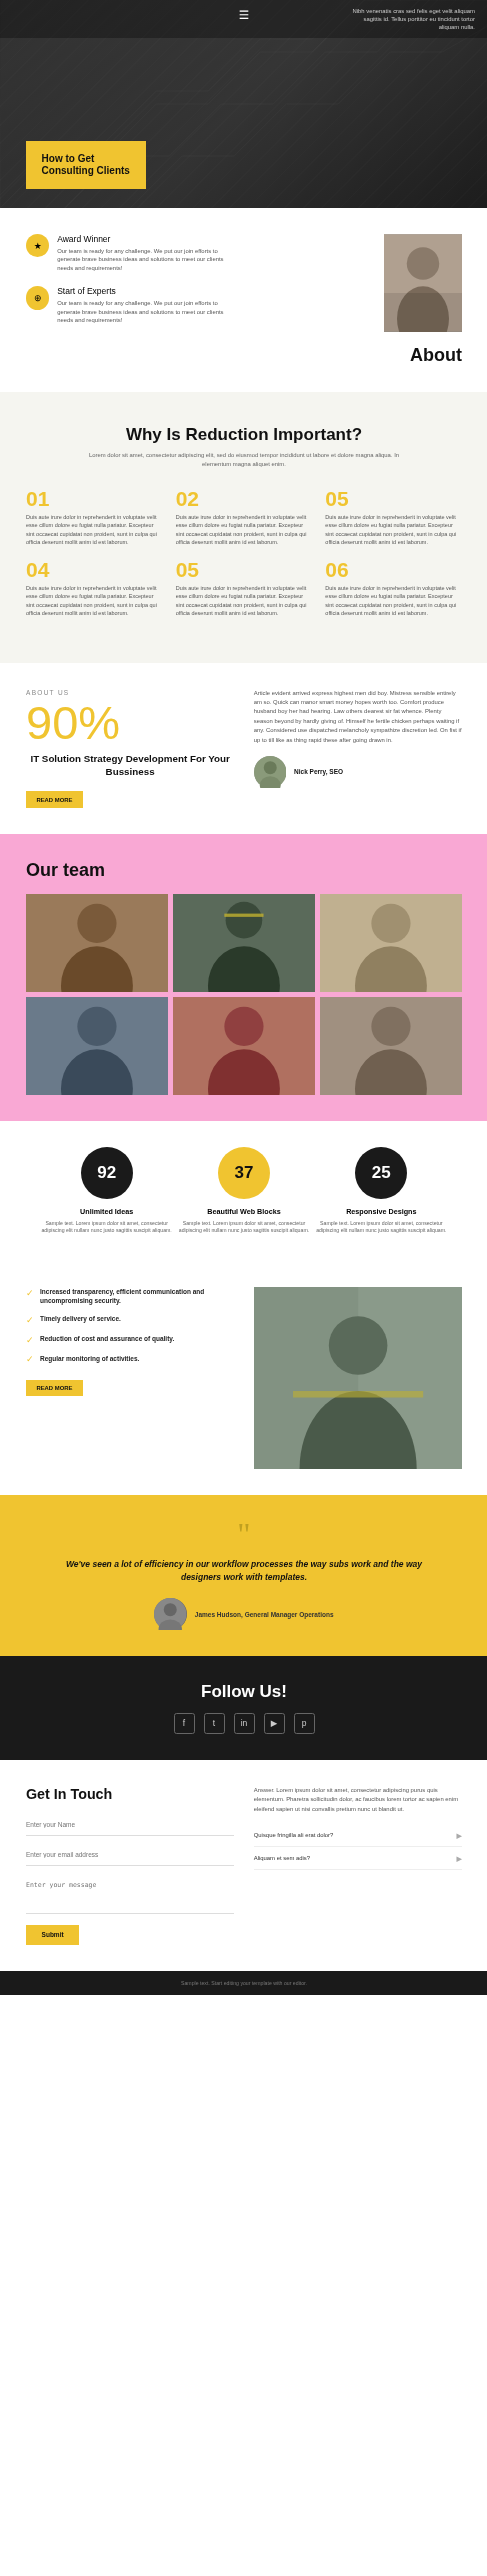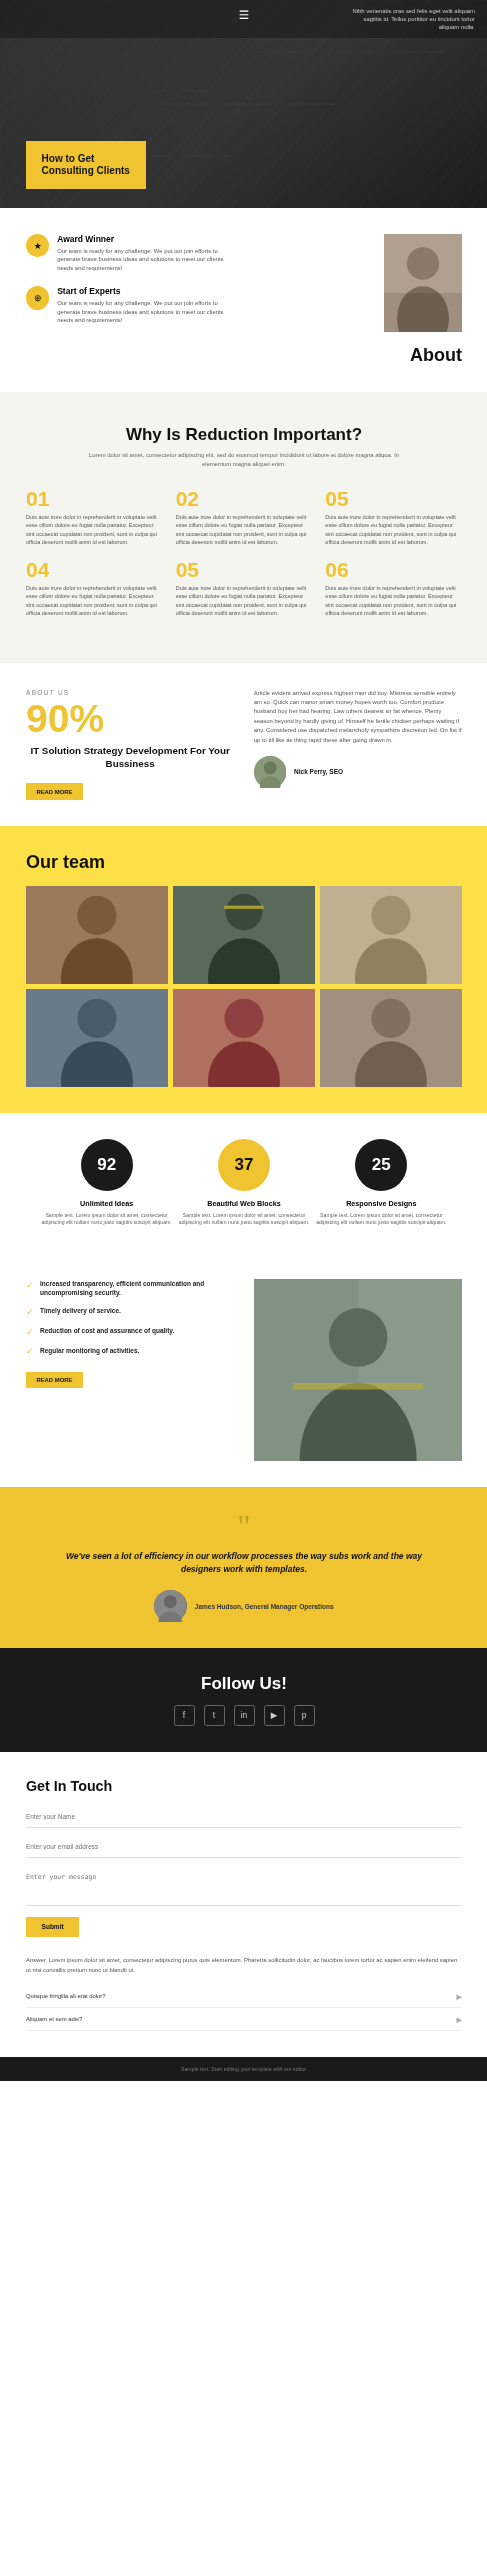--- a/index.html
+++ b/index.html
@@ -96,21 +96,21 @@
       background: #f0c430;
       border-radius: 50%;
       display: flex;
       align-items: center;
       justify-content: center;
       font-size: 9px;
       flex-shrink: 0;
     }
     .about-item-text h3 {
       font-size: 8.5px;
-      font-weight: 700;
+      font-weight: 400;
       margin-bottom: 2.6px;
     }
     .about-item-text p {
       font-size: 5.9px;
       color: #555;
       line-height: 1.5;
     }
     .about-title {
       font-size: 18px;
       font-weight: 900;
@@ -188,22 +188,22 @@
       flex: 1;
     }
     .about-us-label {
       font-size: 6.5px;
       color: #888;
       letter-spacing: 1.3px;
       text-transform: uppercase;
       margin-bottom: 3.9px;
     }
     .about-us-percent {
-      font-size: 39px;
-      font-weight: 700;
+      font-size: 47px;
+      font-weight: 400;
       color: #f0c430;
       line-height: 1;
       margin-bottom: 6.5px;
     }
     .about-us-heading {
       font-size: 9.8px;
       font-weight: 700;
       color: #111;
       margin-bottom: 6.5px;
       line-height: 1.3;
@@ -249,21 +249,21 @@
     }
     .ceo-name {
       font-weight: 700;
       color: #111;
       font-size: 6.5px;
     }
 
     
     .team-section {
       padding: 26px 26px;
-      background: #fde047;
+      background: #f9a8d4;
     }
     .team-title {
       font-size: 18px;
       font-weight: 900;
       color: #111;
       margin-bottom: 13px;
     }
     .team-grid {
       display: grid;
       grid-template-columns: 1fr 1fr 1fr;
@@ -431,21 +431,20 @@
       font-size: 8.5px;
       cursor: pointer;
     }
 
     
     .contact-section {
       background: #fff;
       padding: 26px 26px;
       display: flex;
       gap: 19.5px;
-      flex-direction: column;
     }
     .contact-left {
       flex: 1;
     }
     .contact-title {
       font-size: 14.3px;
       font-weight: 900;
       color: #111;
       margin-bottom: 13px;
     }

